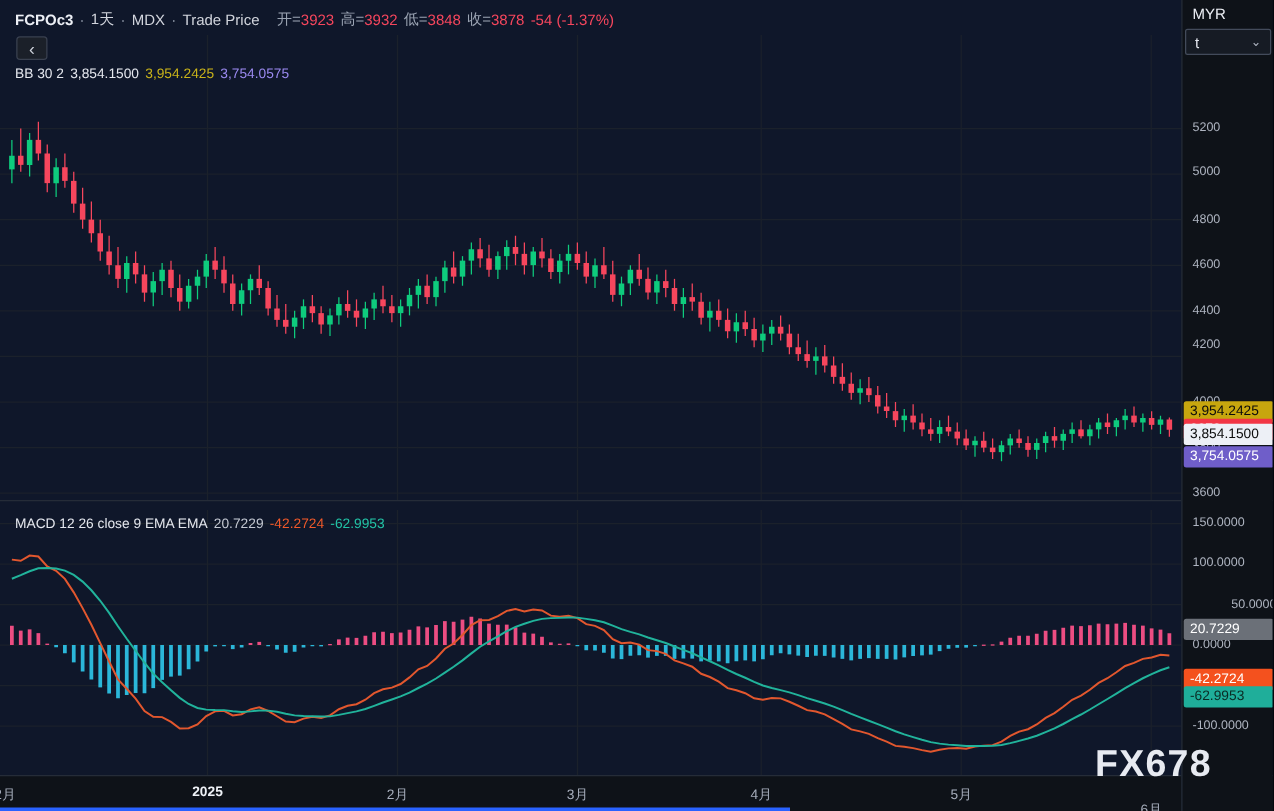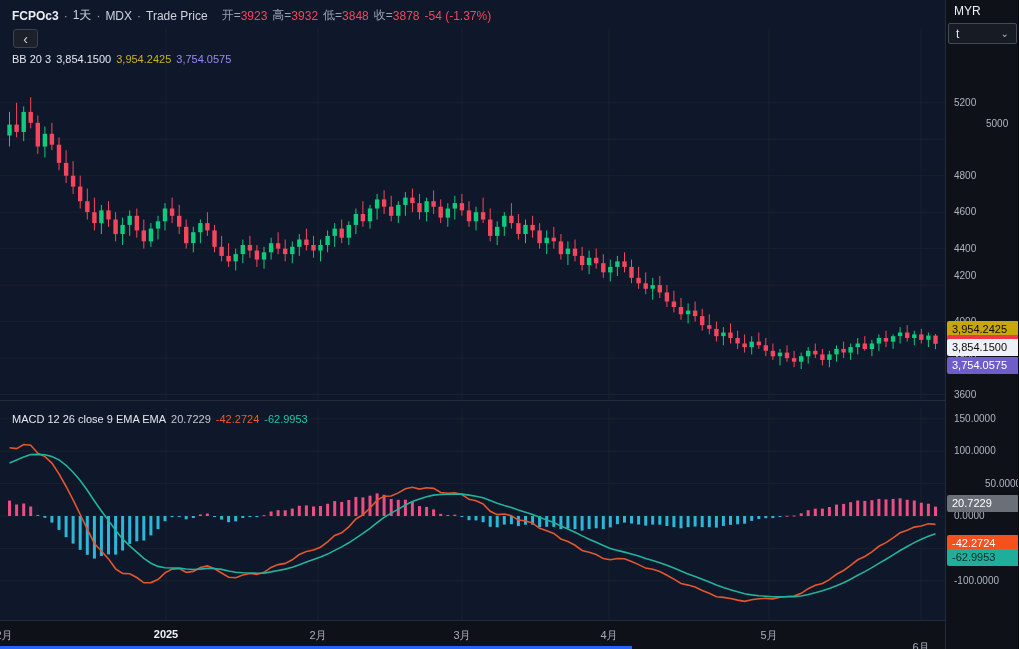--- a/index.html
+++ b/index.html
@@ -503,21 +503,21 @@
     <span class="dim">收=</span>
       <span class="red" style="margin-left:-5px">3878</span>
     <span class="red">-54 (-1.37%)</span>
   </div>
 
   <div class="backbtn">
     <span>‹</span>
   </div>
 
   <div class="hdr-row bb-row">
-    <span class="val-white">BB 20 3</span>
+    <span class="val-white">BB 30 2</span>
     <span class="val-white">3,854.1500</span>
     <span class="val-yellow">3,954.2425</span>
     <span class="val-purple">3,754.0575</span>
   </div>
 
   <div class="divider"></div>
 
   <div class="hdr-row macd-row">
     <span class="val-white">MACD 12 26 close 9 EMA EMA</span>
     <span class="val-gray">20.7229</span>
@@ -525,21 +525,21 @@
     <span class="val-green">-62.9953</span>
   </div>
 
   <div class="axis-col" id="axis-col">
     <div class="myr">MYR</div>
     <div class="unitbox">
       <span>t</span>
       <span class="caret">⌄</span>
     </div>
   <div class="tick" style="top: 96.7647px;">5200</div>
-      <div class="tick" style="top: 118px; margin-left: 32px;">5000</div>
+      <div class="tick" style="top: 132px;">5000</div>
       <div class="tick" style="top: 169.706px;">4800</div>
       <div class="tick" style="top: 206.176px;">4600</div>
       <div class="tick" style="top: 242.647px;">4400</div>
       <div class="tick" style="top: 270px;">4200</div>
       <div class="tick" style="top: 315.588px;">4000</div>
       <div class="tick" style="top: 352.059px;">3800</div>
       <div class="tick" style="top: 388.529px;">3600</div>
       <div class="tick" style="top: 412.8px;">150.0000</div>
       <div class="tick" style="top: 445.2px;">100.0000</div>
       <div class="tick" style="top: 477.6px; padding-left: 31px;">50.0000</div>
@@ -559,14 +559,15 @@
 
   <div class="tlabel" style="left: 1px;">12月</div>
       <div class="tlabel year" style="left: 166px;">2025</div>
       <div class="tlabel" style="left: 318px;">2月</div>
       <div class="tlabel" style="left: 462px;">3月</div>
       <div class="tlabel" style="left: 609px;">4月</div>
       <div class="tlabel" style="left: 769px;">5月</div>
       <div class="tlabel" style="left: 921px; margin-top: 12px;">6月</div>
     </div>
 
+  <div class="watermark">FX678</div>
   <div class="bluebar" style="background: rgb(41, 98, 255);"></div>
 </div>
 
 </body></html>

